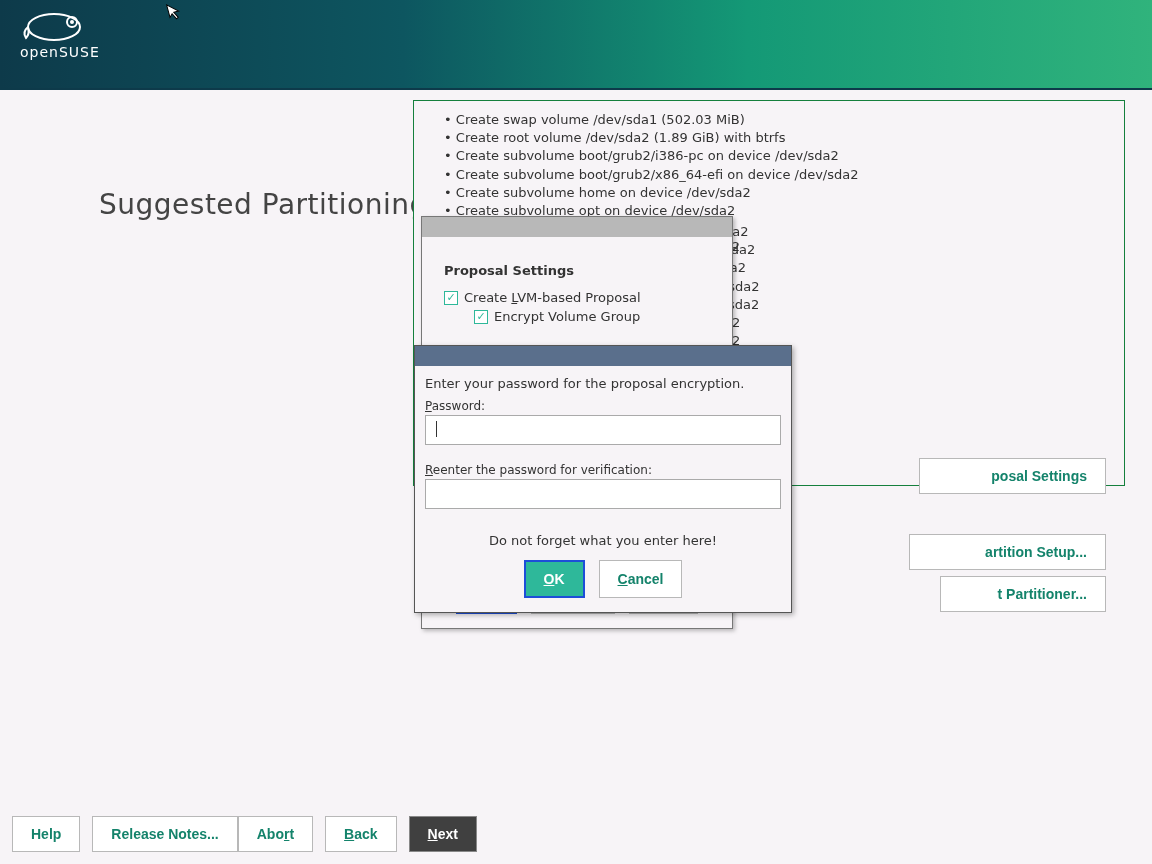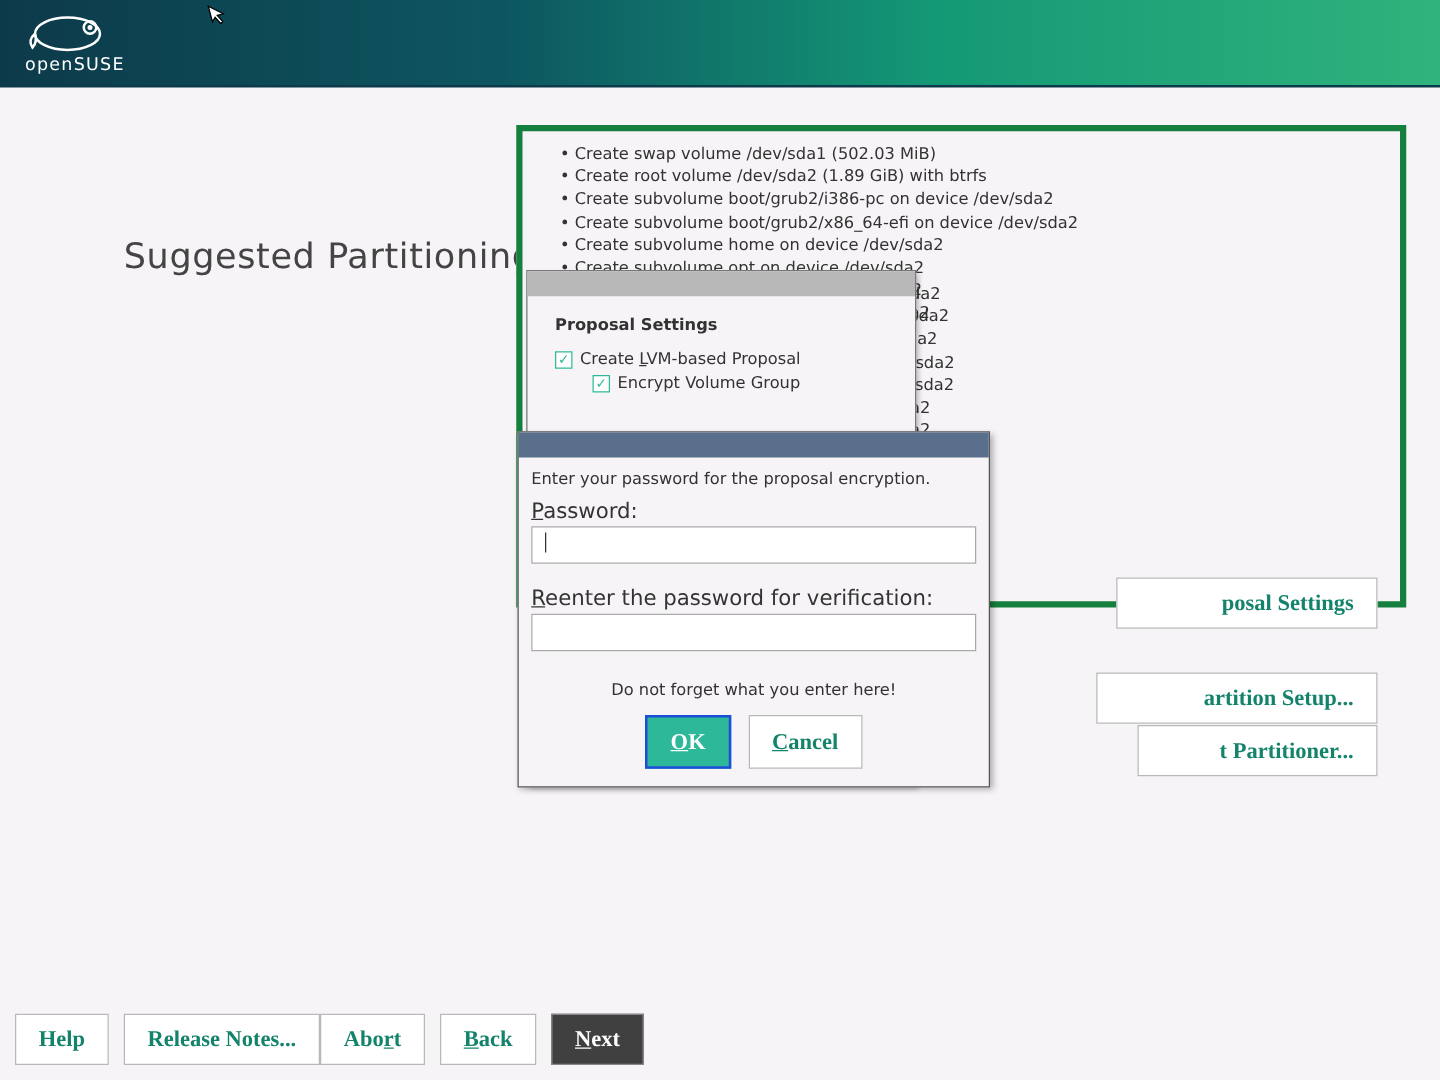--- a/index.html
+++ b/index.html
@@ -10,21 +10,21 @@
     font-size: 13px;
     background: #f7f4f7;
     color: #333;
     position: relative;
     overflow: hidden;
   }
   
   .banner {
     position: absolute;
     top: 0; left: 0; right: 0;
-    height: 70px;
+    height: 90px;
     background: linear-gradient(to right, #0d3a4a 0%, #0d5660 35%, #149976 65%, #30b37c 100%);
     border-bottom: 2px solid #0d3a4a;
   }
   .logo {
     position: absolute;
     left: 20px; top: 10px;
     color: #fff;
     font-size: 11px;
   }
   .logo svg { display:block; }
@@ -45,21 +45,21 @@
     font-weight: 400;
     color: #444;
     letter-spacing: 0.5px;
     margin-left: 24px;
   }
   .partition-box {
     position: absolute;
     left: 413px; top: 100px;
     width: 712px;
     height: 386px;
-    border: 5px solid #15803d;
+    border: 1px solid #15803d;
     background: #f7f4f7;
     padding: 10px 26px 20px 30px;
   }
   .partition-list {
     list-style: none;
     font-size: 13px;
     color: #333;
     line-height: 1.4;
   }
   .partition-list li::before { content: "• "; }
@@ -67,23 +67,23 @@
     position: absolute;
     right: 18px;
   }
   .btn {
     display: inline-block;
     background: #fff;
     border: 1px solid #b8b8b8;
     color: #14836b;
     font-weight: bold;
     padding: 9px 18px;
-    font-size: 18px;
+    font-size: 14px;
     cursor: pointer;
-    font-family: Liberation Serif, serif;
+    font-family: Liberation Sans, sans-serif;
   }
   .btn .ul { text-decoration: underline; }
   .btn-primary {
     background: #2eb89a;
     color: #fff;
     border: 2px solid #1d4ed8;
   }
   .btn-primary-dark {
     background: #404040;
     color: #fff;
@@ -99,21 +99,21 @@
     width: 312px;
     height: 413px;
     background: #f7f4f7;
     border: 1px solid #777;
     box-shadow: 2px 2px 4px rgba(0,0,0,0.25);
   }
   .proposal-title-bar {
     height: 20px;
     background: #b8b8b8;
   }
-  .proposal-body { padding: 16px 22px 14px 22px; }
+  .proposal-body { padding: 26px 22px 14px 22px; }
   .proposal-heading { font-weight: bold; font-size: 13px; margin-bottom: 12px; color:#333;}
   .check-row { display:flex; align-items:center; gap:6px; margin-bottom:4px; font-size:13px; }
   .check-row.indent { margin-left: 30px; }
   .check-row .ul { text-decoration: underline; }
   .checkbox {
     width:14px; height:14px;
     border:1px solid #2eb89a;
     display:inline-flex; align-items:center; justify-content:center;
     color:#2eb89a; font-size:11px; font-weight:bold;
     background:#fff;
@@ -129,21 +129,21 @@
     left: 414px; top: 345px;
     width: 378px;
     background: #f7f4f7;
     border: 1px solid #555;
     box-shadow: 2px 2px 5px rgba(0,0,0,0.3);
     z-index: 20;
   }
   .pw-title-bar { height: 20px; background: #5a6f8c; }
   .pw-body { padding: 10px 10px 14px 10px; }
   .pw-instr { font-size: 13px; color:#333; margin-bottom: 8px;}
-  .pw-label { font-size: 17px; color:#333; margin-bottom:2px;}
+  .pw-label { font-size: 12px; color:#333; margin-bottom:2px;}
   .pw-label .ul { text-decoration: underline;}
   .pw-input {
     width: 100%;
     height: 30px;
     border: 1px solid #aaa;
     background:#fff;
     padding: 4px 8px;
     font-size:13px;
     font-family:inherit;
     margin-bottom: 18px;

